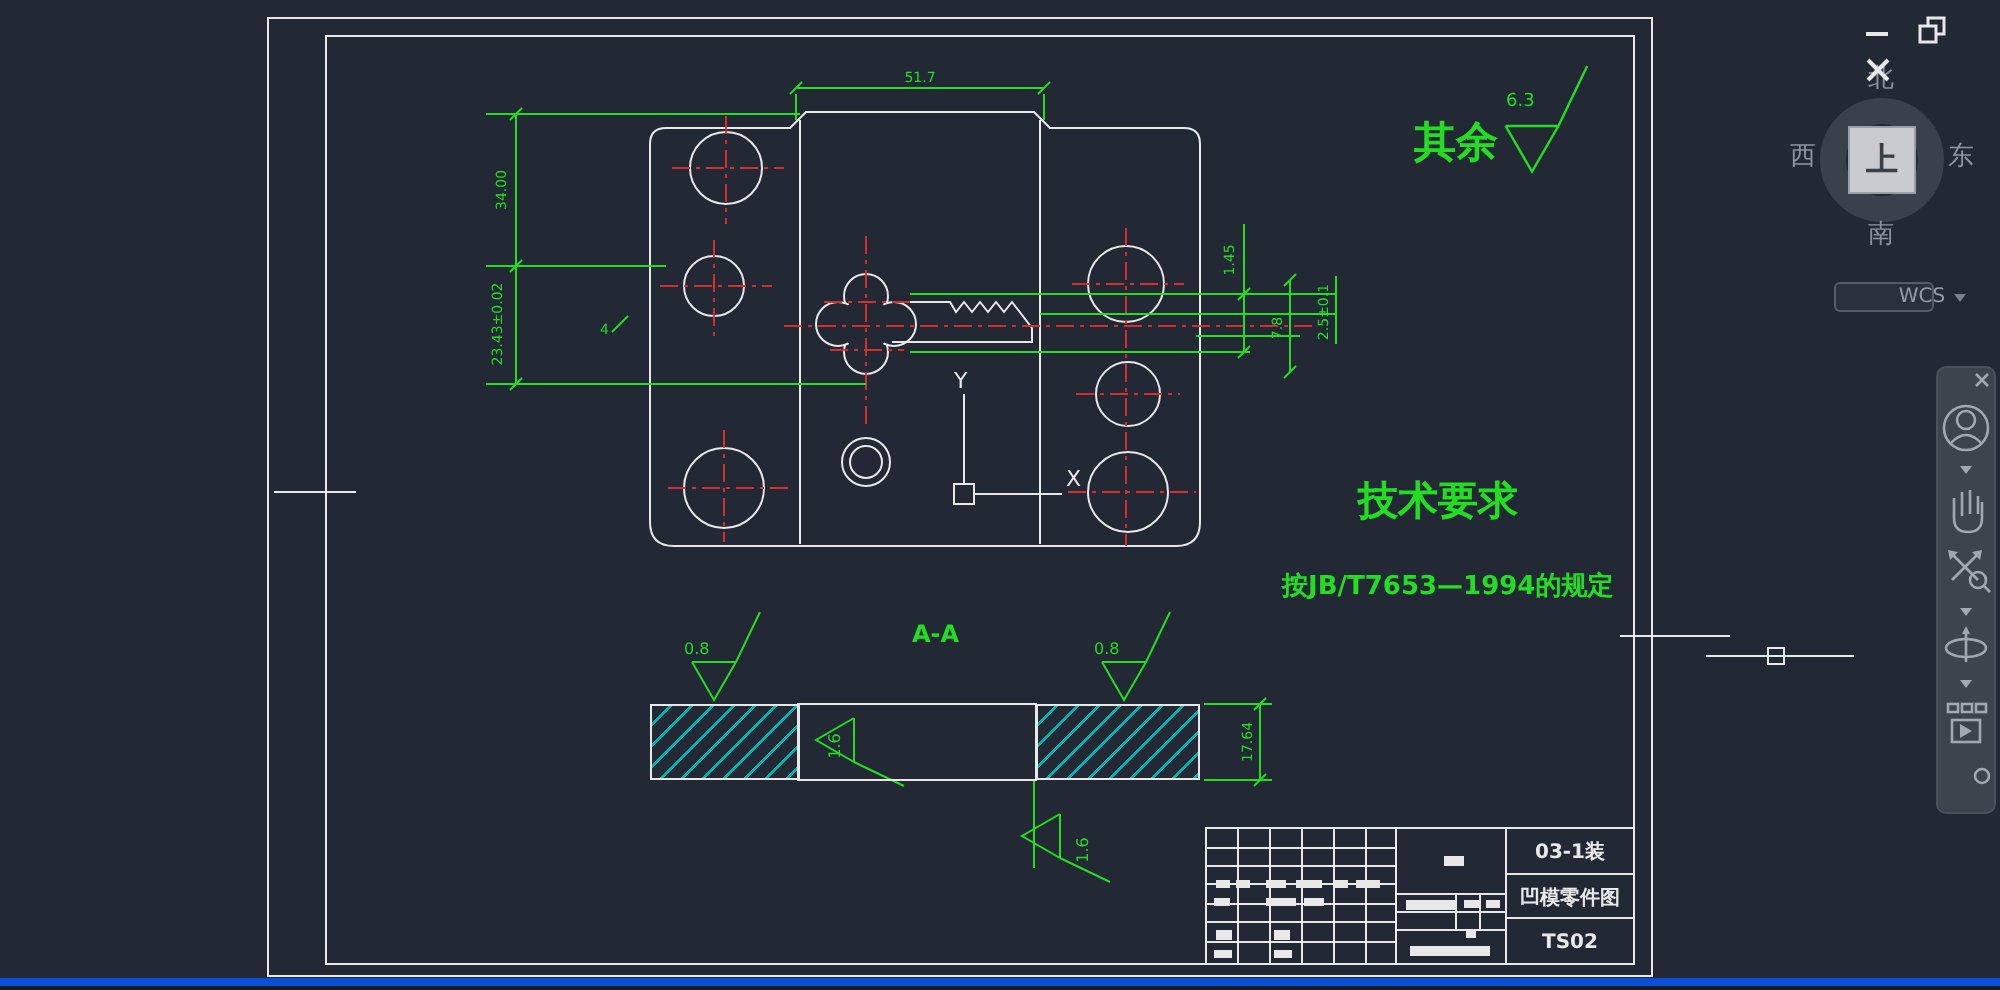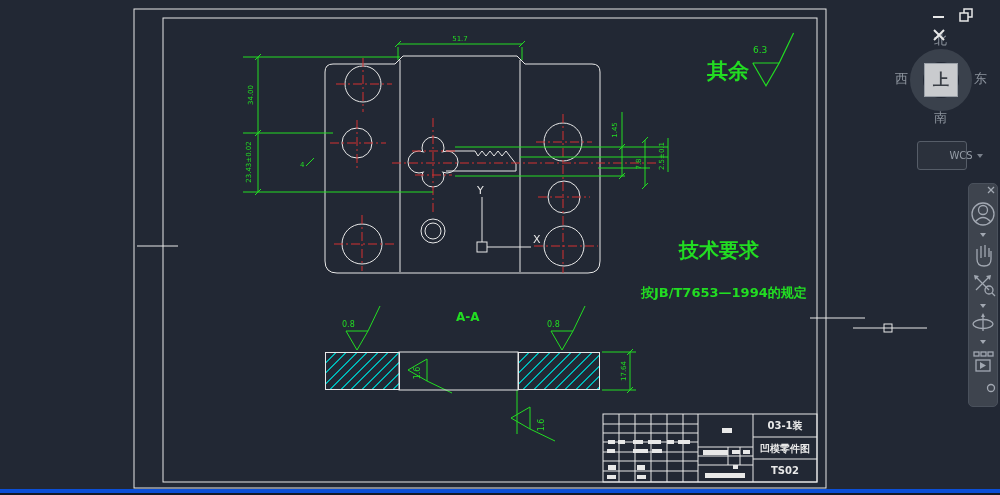--- a/index.html
+++ b/index.html
@@ -22,21 +22,21 @@
     left:910px;top:49px;width:62px;height:62px;border-radius:50%;
     border:13px solid #3a414c;box-sizing:border-box;
   }
   .vc-label{color:#8d949e;font-size:13px;line-height:13px;}
   .vc-top{
     left:924px;top:63px;width:34px;height:34px;background:#c9cbce;
     border:1px solid #9aa0a8;box-sizing:border-box;color:#3a3f46;
     font-size:16px;font-weight:bold;display:flex;align-items:center;justify-content:center;
   }
   .wcs{
-    left:917px;top:141px;width:50px;height:29px;background:#2b313c;
+    left:917px;top:141px;width:50px;height:15px;background:#2b313c;
     border:1px solid #565d68;border-radius:3px;color:#959ca6;font-size:10px;
     display:flex;align-items:center;justify-content:center;gap:4px;box-sizing:border-box;padding-left:48px;
   }
   .wcs .caret{
     width:0;height:0;border-left:3px solid transparent;border-right:3px solid transparent;
     border-top:4px solid #79808b;
   }
   
   .navbar{
     left:968px;top:183px;width:30px;height:224px;background:#3e444e;

